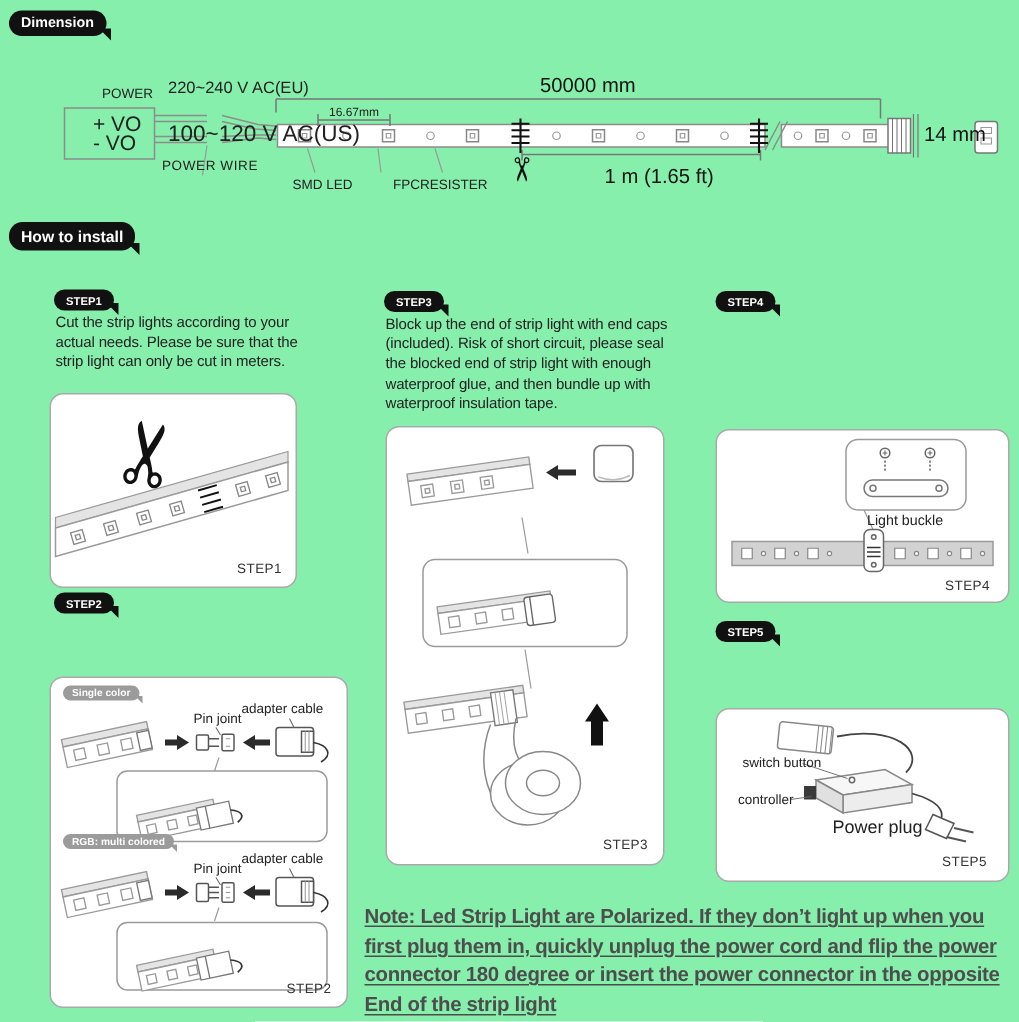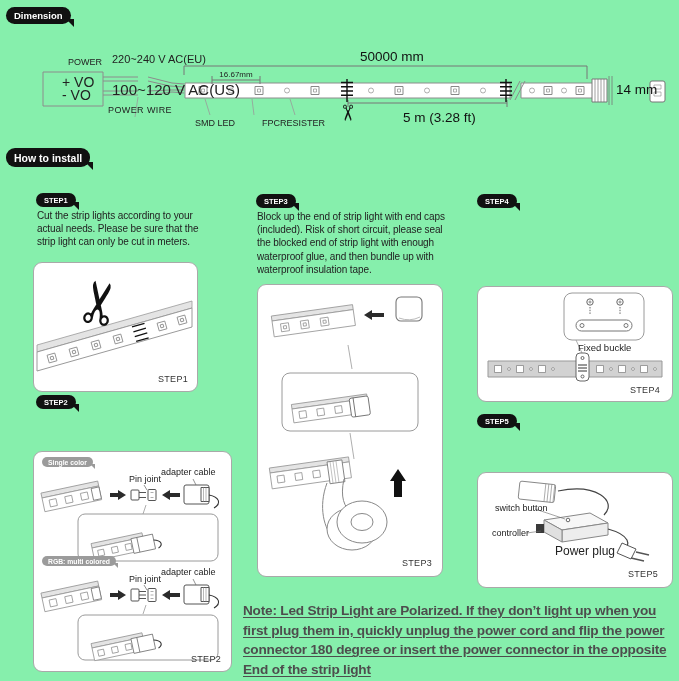--- a/index.html
+++ b/index.html
@@ -109,21 +109,21 @@
   <span class="dlab-mid" style="left:112px;top:53px;font-size:11px;">220~240 V AC(EU)</span>
   <span class="dlab-mid" style="left:112px;top:81px;font-size:15px;">100~120 V AC(US)</span>
   <span class="dlab-mid" style="left:62px;top:74px;">+ VO</span>
   <span class="dlab-mid" style="left:62px;top:87px;">- VO</span>
   <span class="dlab" style="left:108px;top:105px;letter-spacing:.4px;">POWER WIRE</span>
   <span class="dlab" style="left:208px;top:70px;width:56px;text-align:center;font-size:8px;">16.67mm</span>
   <span class="dim-big" style="left:360px;top:49px;">50000 mm</span>
   <span class="dlab" style="left:195px;top:118px;">SMD LED</span>
   <span class="dlab" style="left:262px;top:118px;">FPC</span>
   <span class="dlab" style="left:280px;top:118px;">RESISTER</span>
-  <span class="dim-big" style="left:403px;top:110px;">5 m (3.28 ft)</span>
+  <span class="dim-big" style="left:403px;top:110px;">1 m (1.65 ft)</span>
   <span class="dim-big" style="left:616px;top:82px;">14 mm</span>
   <span class="scissors" style="left:334px;top:100px;width:26px;height:26px;font-size:22px;line-height:26px;transform:rotate(90deg);">✂</span>
 
   <div class="badge" style="left:6px;top:148px;height:17px;font-size:10.5px;">How to install</div>
 
   <div class="badge" style="left:36px;top:193px;height:12px;font-size:7.5px;border-radius:7px;">STEP1</div>
   <div class="para" style="left:37px;top:209px;width:165px;">Cut the strip lights according to your actual needs. Please be sure that the strip light can only be cut in meters.</div>
   <div class="fig" style="left:33px;top:262px;width:163px;height:128px;">
     <svg width="163" height="128" viewBox="0 0 163 128">
       <polygon points="3,82 158,38 158,45 3,89" fill="#e4e4e4" stroke="#9a9a9a" stroke-width=".8"></polygon>
@@ -313,21 +313,21 @@
           <circle cx="75" cy="82" r="1.4"></circle>
         <circle cx="133" cy="82" r="1.4"></circle>
           <circle cx="155" cy="82" r="1.4"></circle>
           <circle cx="177" cy="82" r="1.4"></circle>
       </g>
       <rect x="98" y="66" width="13" height="28" rx="4" fill="#fff" stroke="#666"></rect>
       <circle cx="104.5" cy="71" r="1.5" fill="none" stroke="#666"></circle>
       <circle cx="104.5" cy="89.5" r="1.5" fill="none" stroke="#666"></circle>
       <path d="M100,78 h9 M100,81 h9 M100,84 h9" stroke="#333" fill="none"></path>
     </svg>
-    <span class="figlab" style="left:100px;top:55px;font-size:9.5px;">Fixed buckle</span>
+    <span class="figlab" style="left:100px;top:55px;font-size:9.5px;">Light buckle</span>
     <span class="fig-label" style="right:12px;bottom:6px;">STEP4</span>
   </div>
 
   <div class="badge" style="left:477px;top:414px;height:12px;font-size:7.5px;border-radius:7px;">STEP5</div>
   <div class="fig" style="left:477px;top:472px;width:194px;height:114px;">
     <svg width="194" height="114" viewBox="0 0 194 114">
       <g transform="translate(42,8) rotate(6)">
         <rect x="0" y="0" width="36" height="18" rx="2" fill="#fff" stroke="#888"></rect>
         <path d="M26,0 v18 M29,0 v18 M32,0 v18 M35,0 v18" stroke="#888" stroke-width=".7" fill="none"></path>
       </g>

